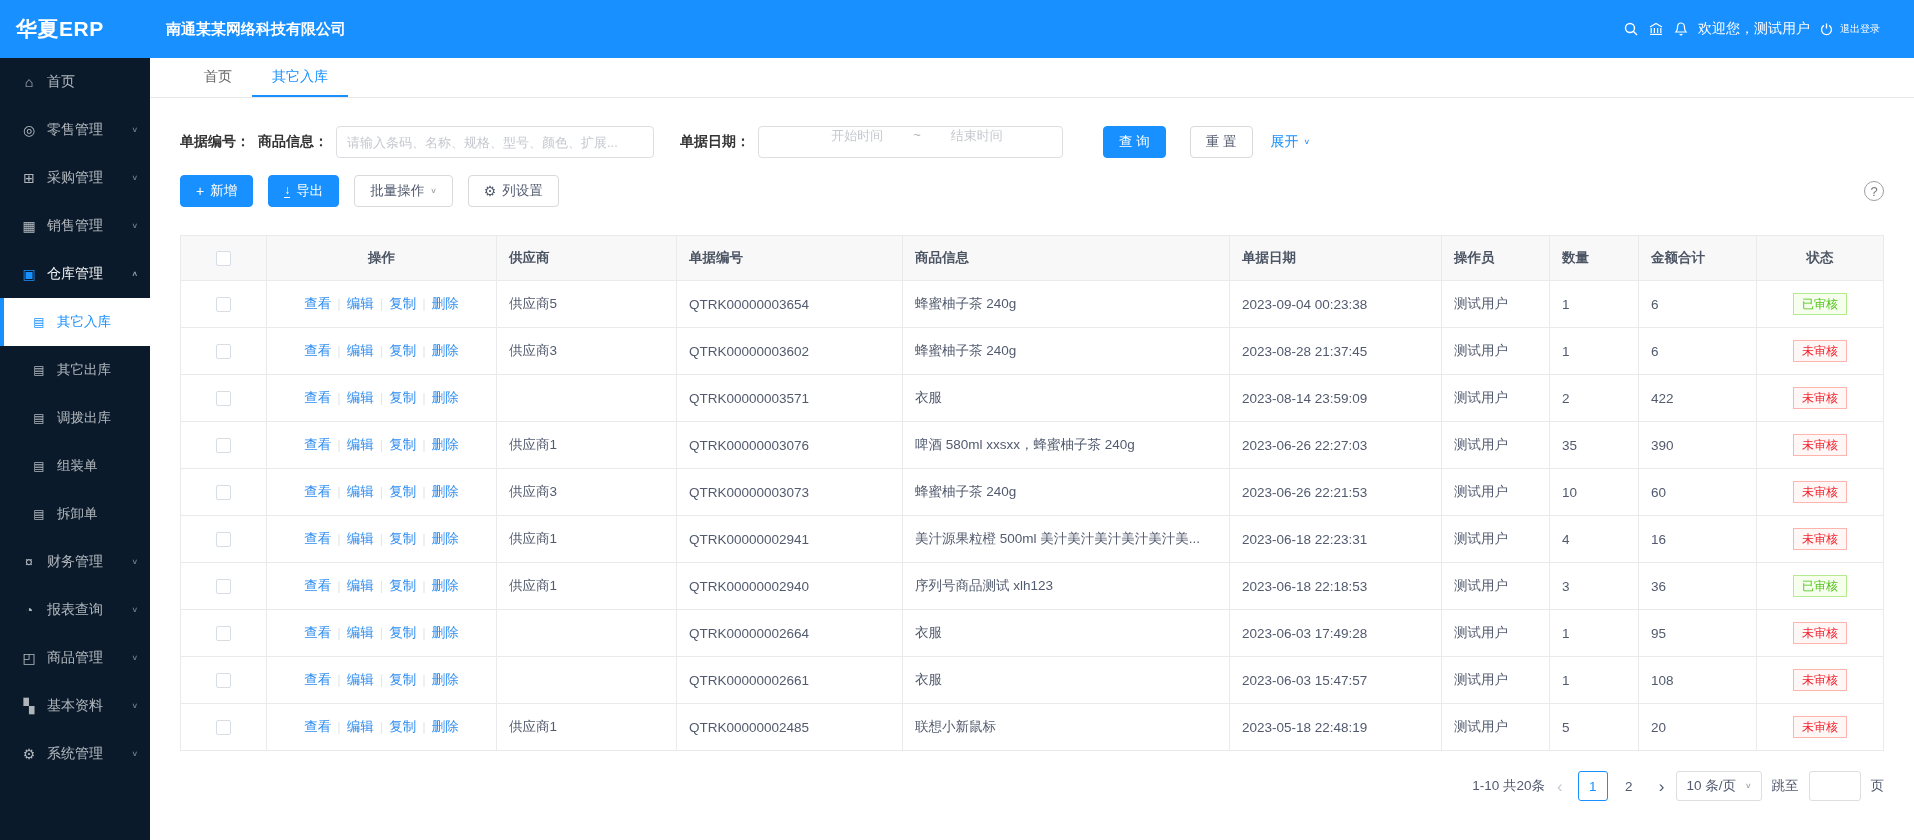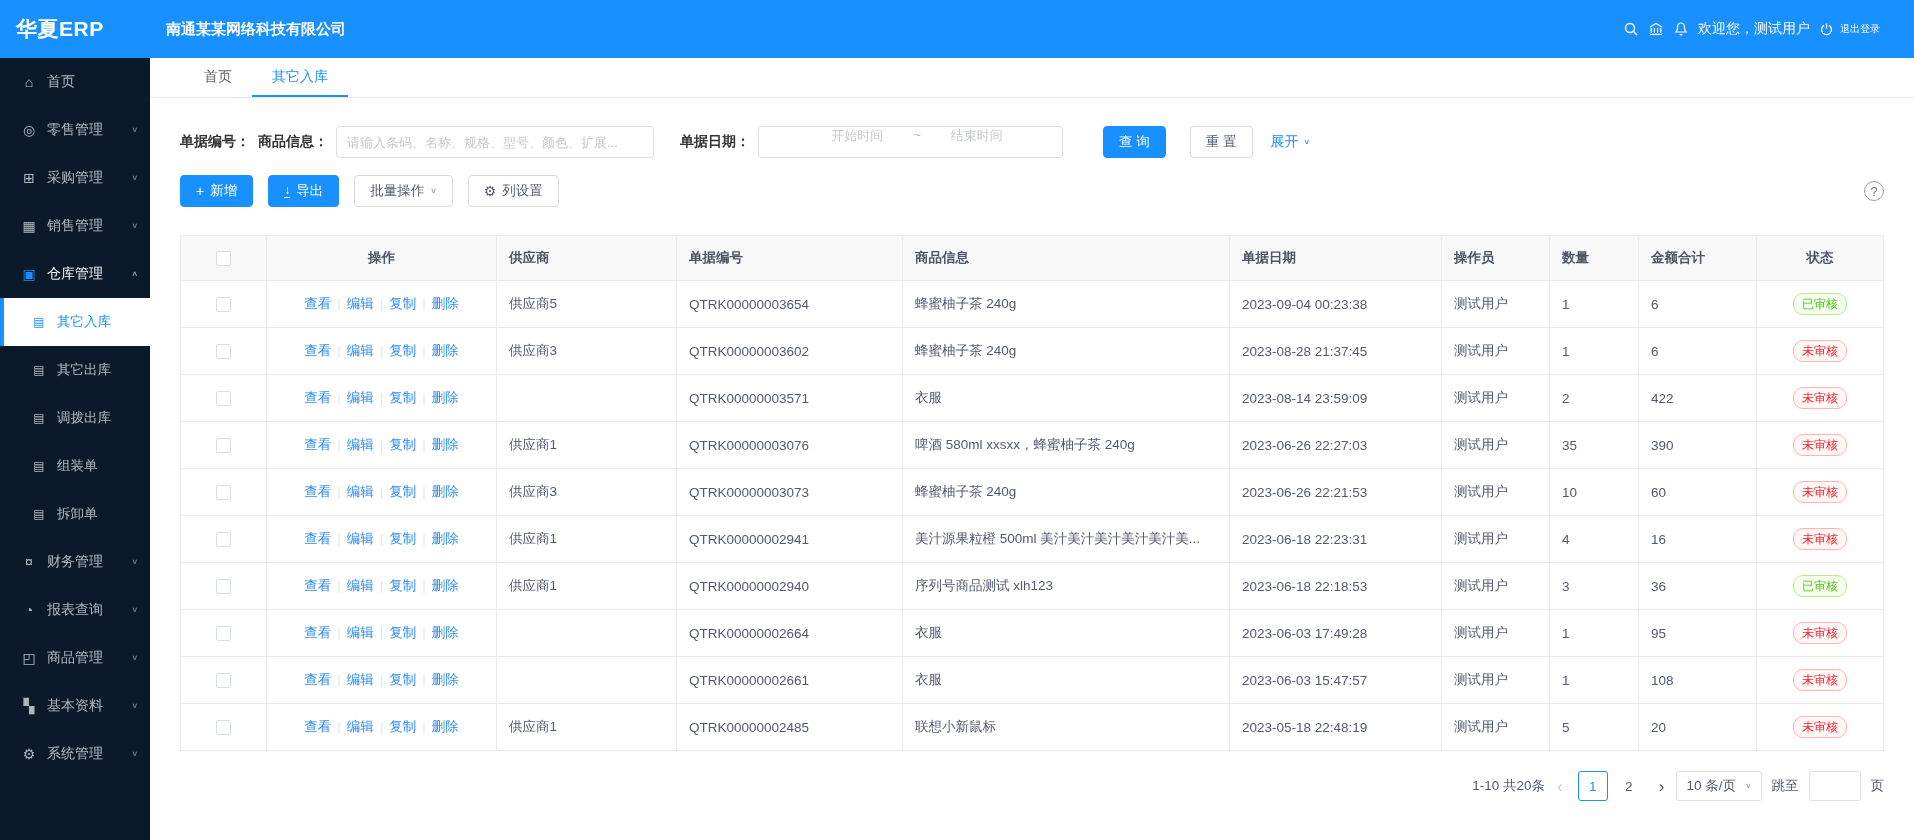--- a/index.html
+++ b/index.html
@@ -68,21 +68,21 @@
   
   .table-wrap { margin-top:11px; }
   table { border-collapse:collapse; width:100%; table-layout:fixed;margin-top:28px; }
   th, td { border:1px solid #e8eaec; font-size:13.5px; padding:0 12px; overflow:hidden; white-space:nowrap; text-overflow:ellipsis; text-align:left; }
   th { background:#f8f8f9; color:#4c5564; font-weight:bold; height:45px; }
   td { height:47px; color:#515a6e; }
   th.center, td.center { text-align:center; }
   .checkbox { width:15px; height:15px; border:1px solid #d7dde4; border-radius:2px; background:#fff; display:inline-block; vertical-align:middle; cursor:pointer; }
   .action-link { color:#2d8cf0; cursor:pointer; text-decoration:none; }
   .action-sep { color:#e3e6ea; margin:0 6px; }
-  .tag { display:inline-block; line-height:20px; padding:0 8px; font-size:12px; border-radius:10px; border:1px solid; }
+  .tag { display:inline-block; line-height:20px; padding:0 8px; font-size:12px; border-radius:0; border:1px solid; }
   .tag.approved { color:#52c41a; border-color:#b7eb8f; background:#f6ffed; }
   .tag.pending { color:#f5222d; border-color:#ffb4ae; background:#fff7f6; }
 
   
   .pagination { display:flex; align-items:center; justify-content:flex-end; gap:10px; margin-top:20px; font-size:13.5px; color:#515a6e; }
   .page-arrow { font-size:17px; color:#515a6e; cursor:pointer; padding:0 2px; line-height:1; }
   .page-arrow.disabled { color:#c5c8ce; cursor:default; }
   #page-list { display:inline-flex; align-items:center; }
   .page-num { min-width:30px; height:30px; display:inline-flex; align-items:center; justify-content:center; cursor:pointer; border-radius:3px; margin:0 3px; }
   .page-num.active { border:1px solid #1890ff; color:#1890ff; background:#fff; }

